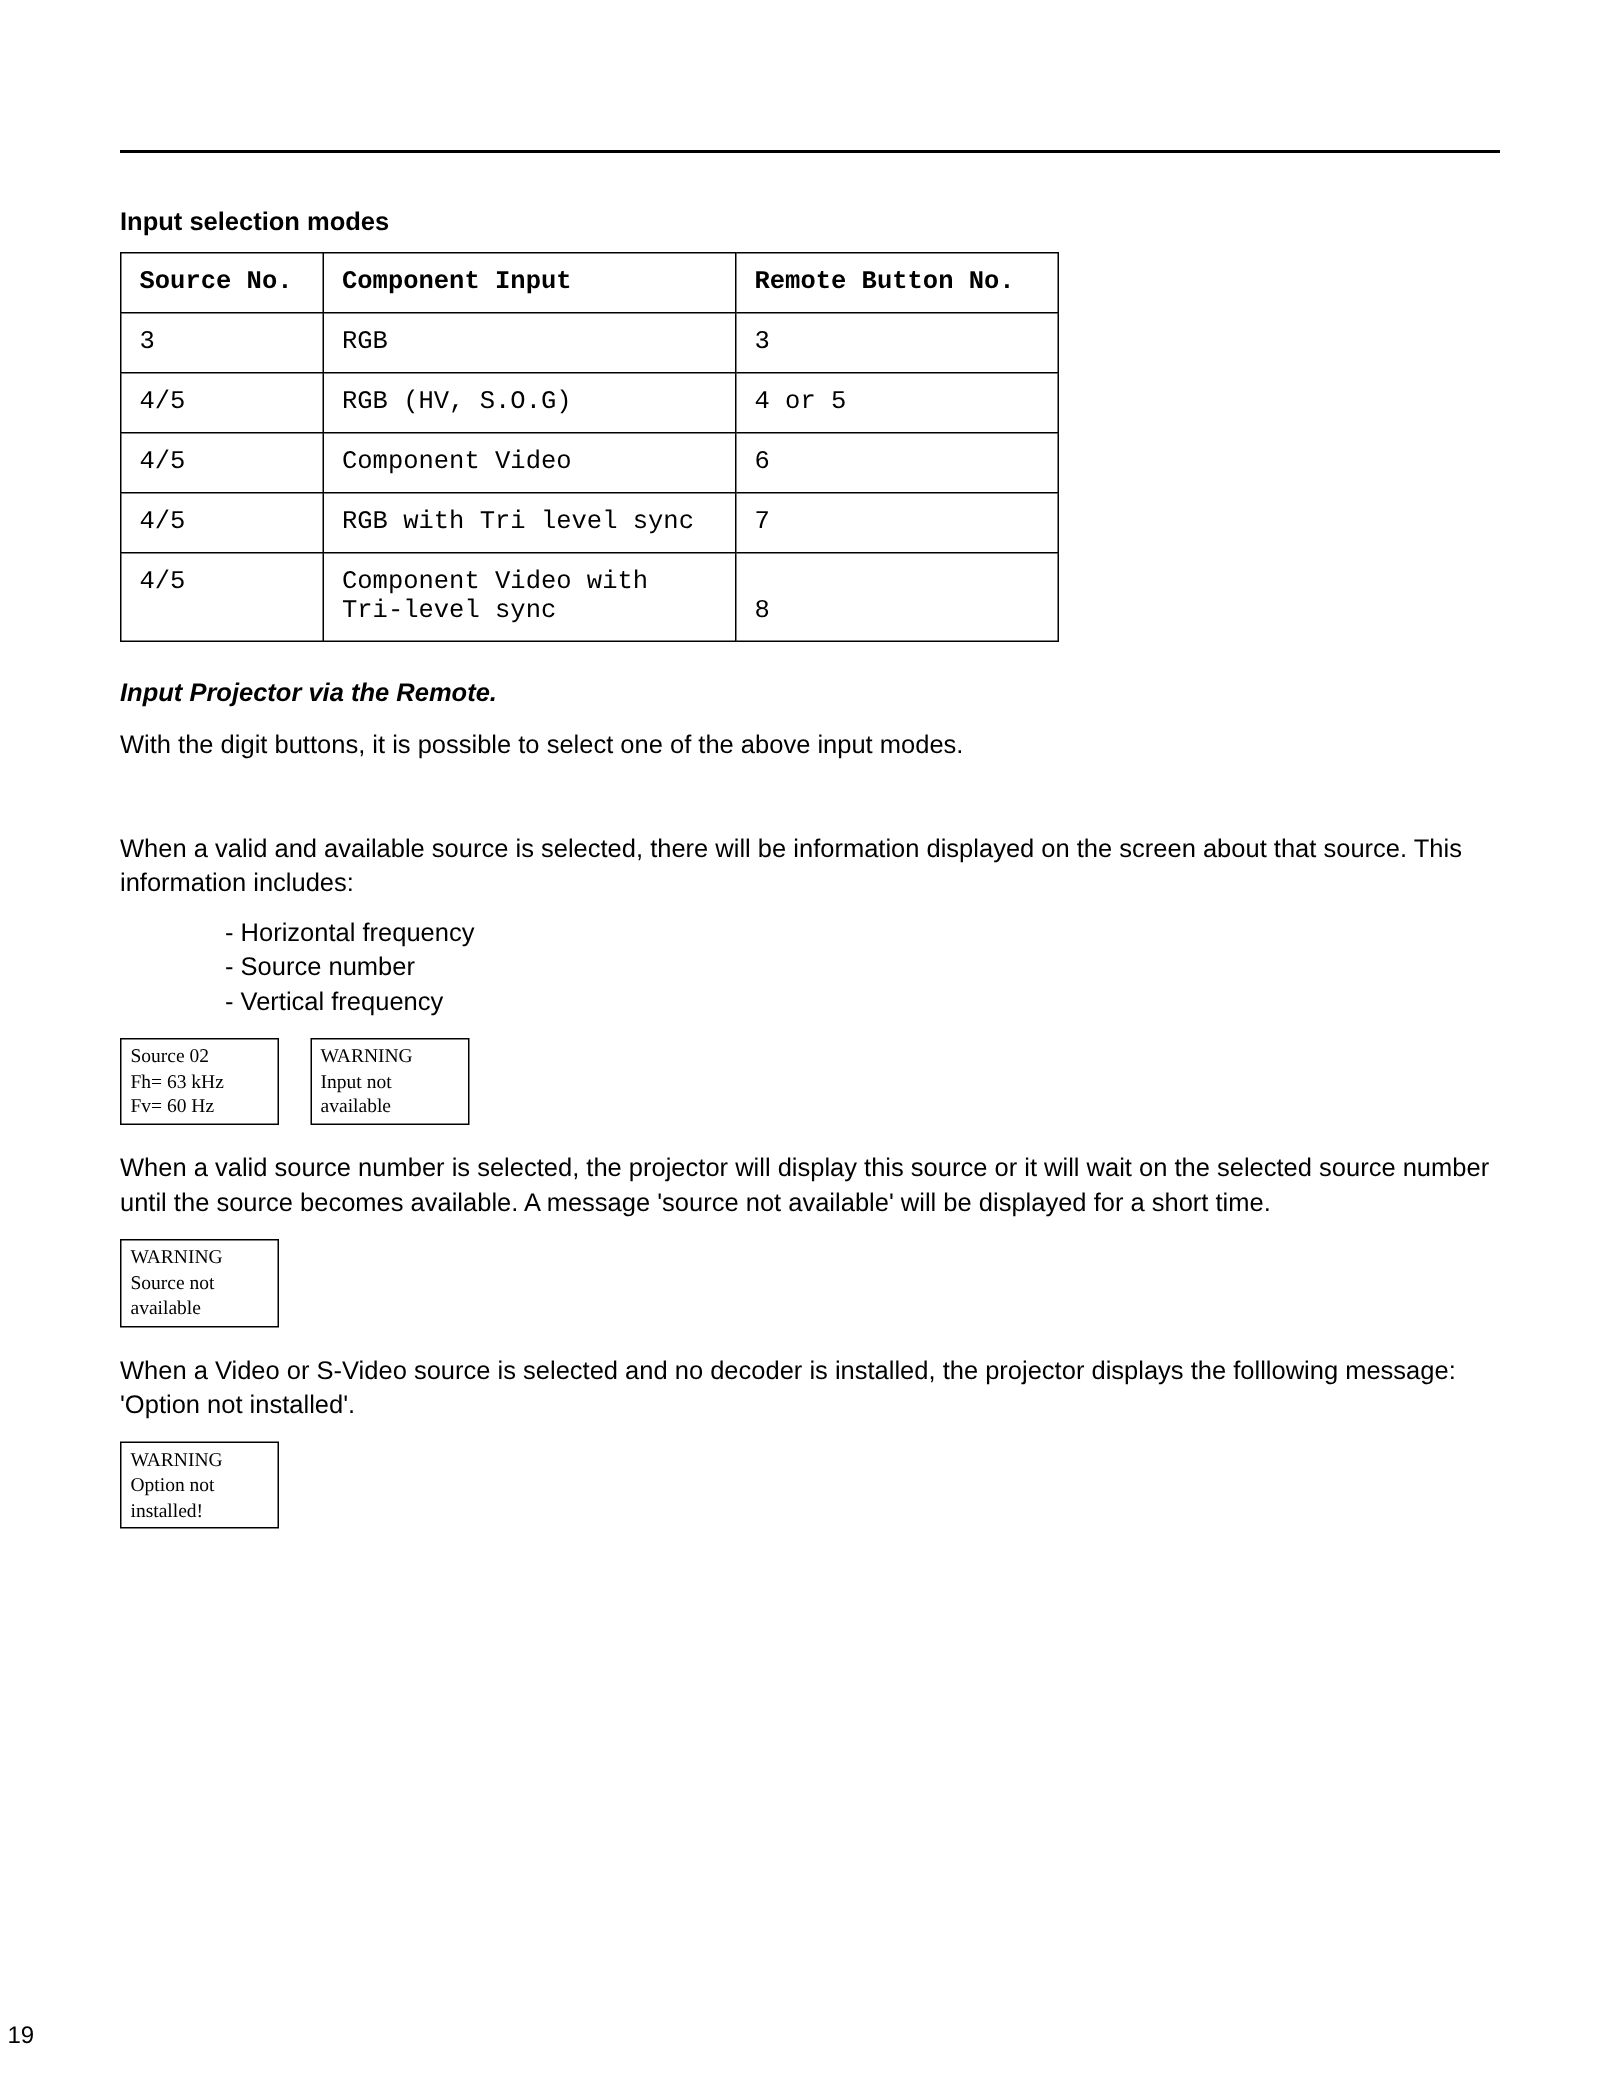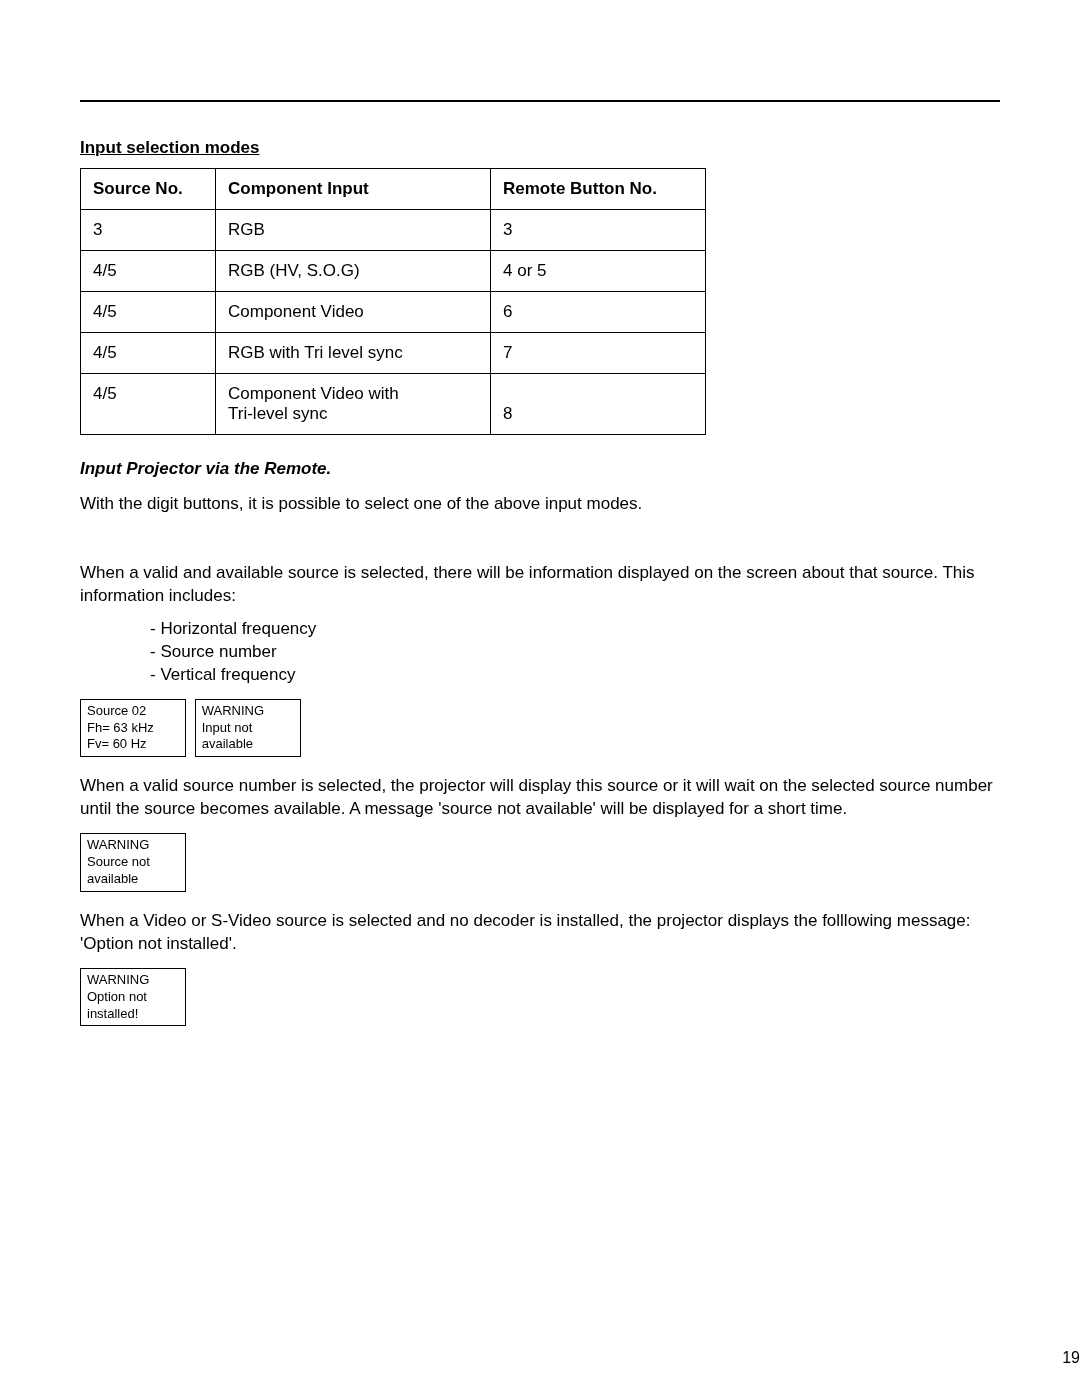--- a/index.html
+++ b/index.html
@@ -16,70 +16,71 @@
     box-sizing: border-box;
     padding: 100px 80px 40px 80px;
   }
   .hr-top {
     border: none;
     border-top: 2px solid #000;
     margin: 0 0 36px 0;
   }
   .h-bold-underline {
     font-weight: bold;
-    text-decoration: underline;
     margin: 12px 0 10px 0;
   }
   .h-italic-bold {
     font-weight: bold;
     font-style: italic;
     margin: 24px 0 14px 0;
   }
   .para {
     margin: 0 0 10px 0;
     line-height: 1.35;
   }
   .indent-list {
     margin: 0 0 10px 70px;
     line-height: 1.35;
   }
   table.modes {
     border-collapse: collapse;
     margin: 0 0 18px 0;
+    font-family: Liberation Mono, monospace;
   }
   table.modes th, table.modes td {
     border: 1.5px solid #000;
     padding: 10px 12px;
     text-align: left;
     vertical-align: top;
     font-size: 17px;
   }
   table.modes th {
     font-weight: bold;
   }
   .col-a { width: 110px; }
   .col-b { width: 250px; }
   .col-c { width: 190px; }
   .mini-box {
     border: 1.5px solid #000;
     display: inline-block;
     font-size: 13px;
     line-height: 1.3;
     padding: 3px 8px 3px 6px;
-    margin: 2px 4px 18px 0;
+    margin: 2px 16px 18px 0;
     min-width: 90px;
+    font-family: Liberation Serif, serif;
   }
   .mini-box.center2 .l2, .mini-box.center2 .l3 { text-align: left; }
   .mini-box .l1, .mini-box .l2, .mini-box .l3 { white-space: nowrap; }
   .page-num {
     position: absolute;
     bottom: 30px;
-    left: 16px;
+    left: 5px;
     right: 0;
-    text-align: right;
+    text-align: left;
     font-size: 16px;
   }
   .section-gap { height: 22px; }
 </style>
 </head>
 <body>
 
 <div class="page">
   <hr class="hr-top">
 

